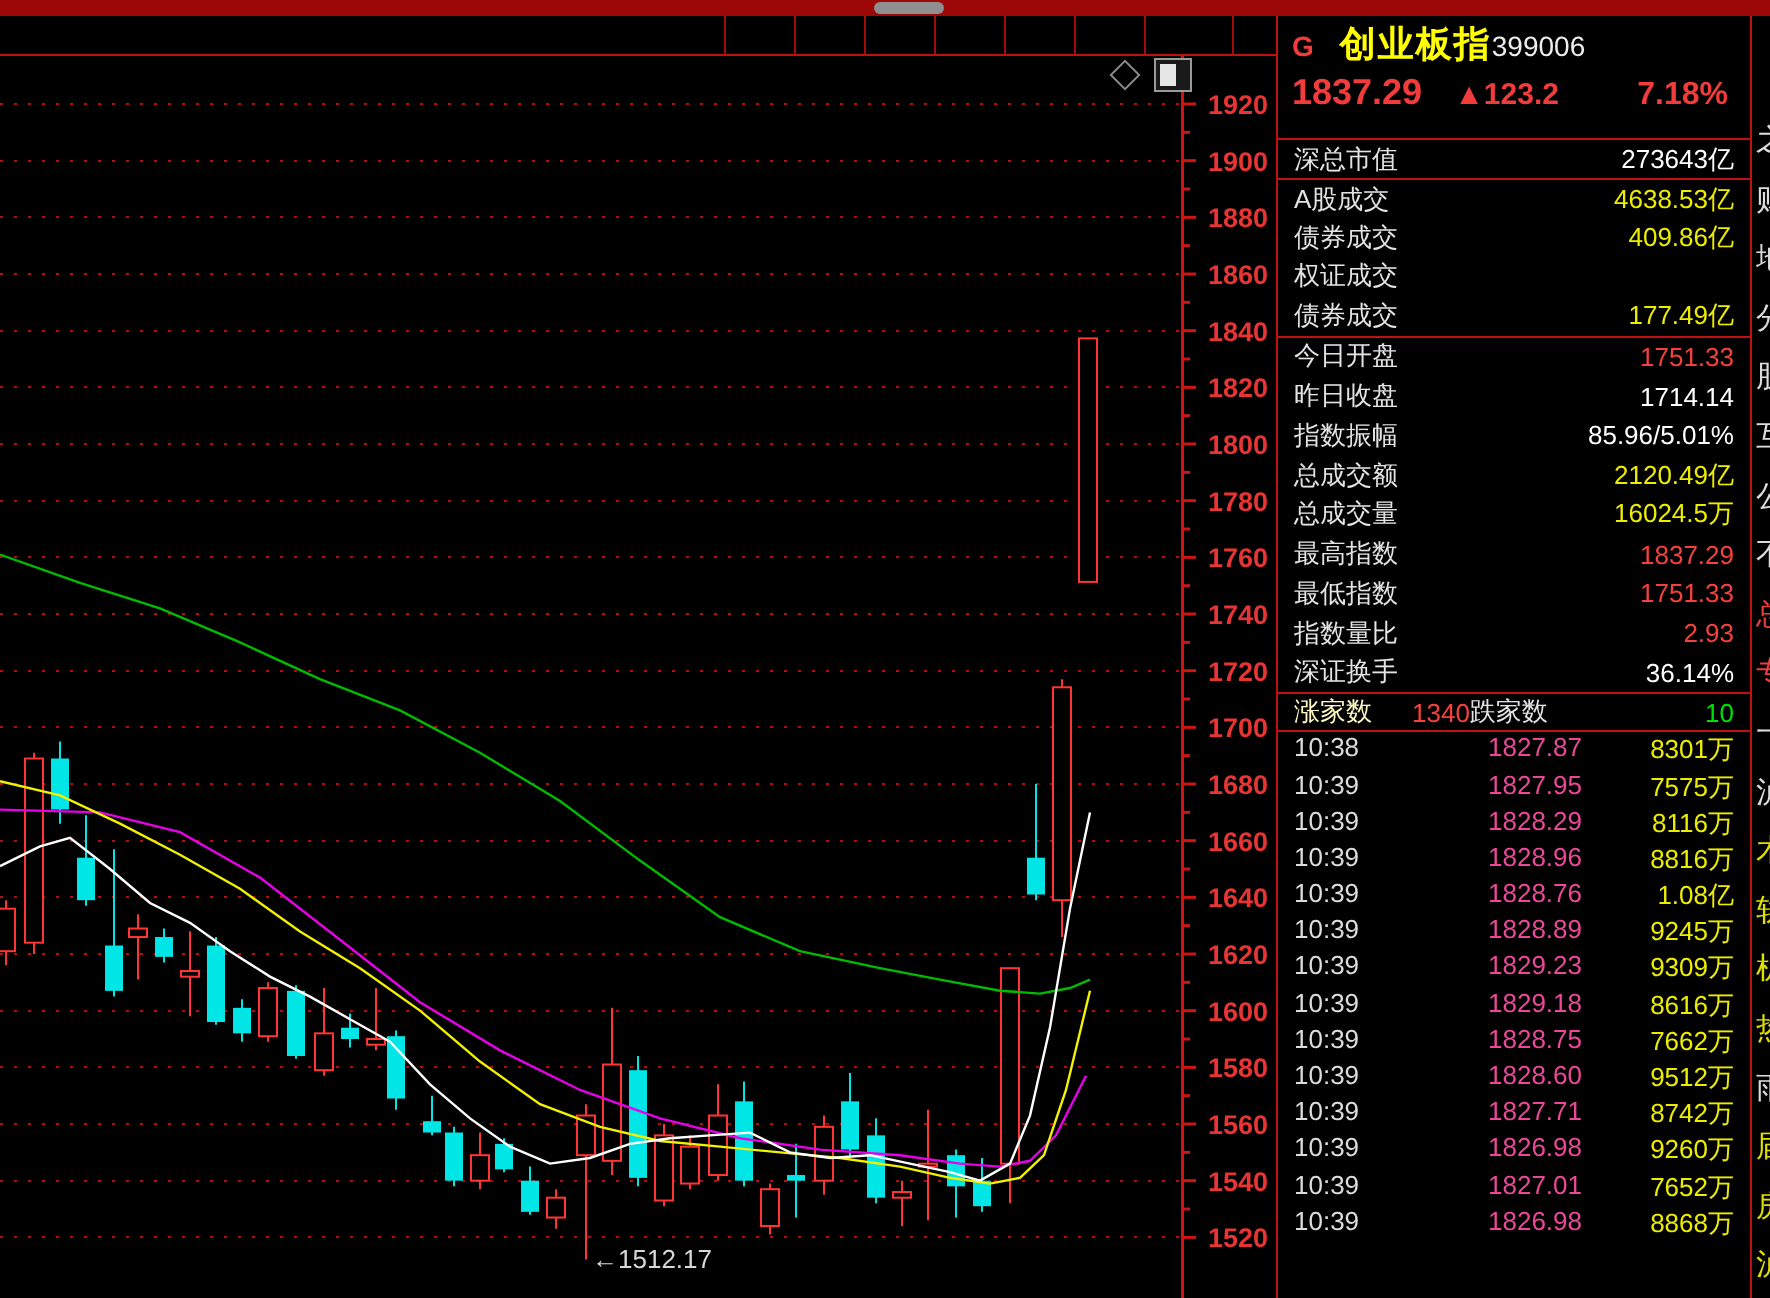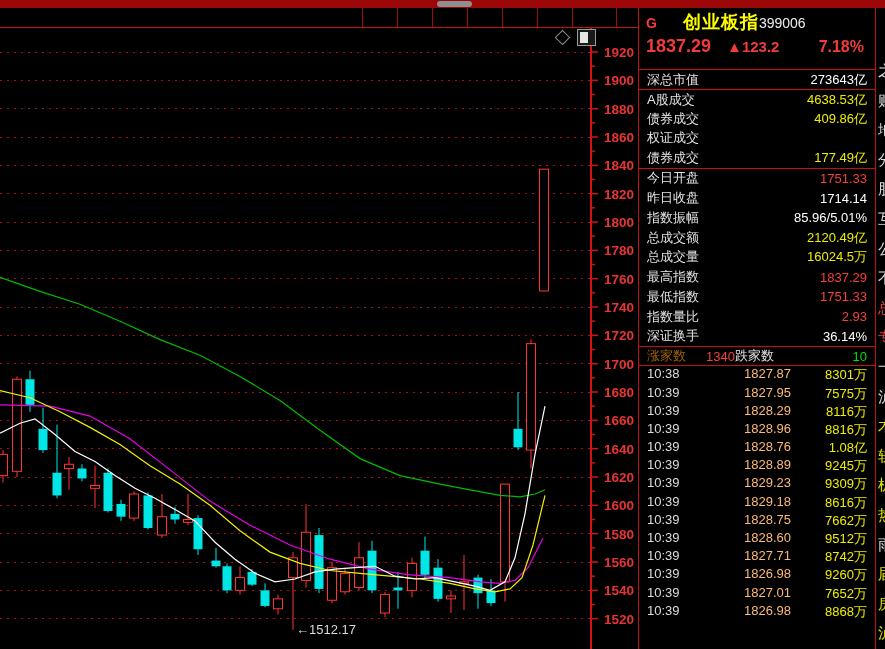--- a/index.html
+++ b/index.html
@@ -21,40 +21,40 @@
   #icon-split{left:577px;top:29px;width:17px;height:15px;border:1px solid #9a9a9a;background:#1a1a1a;}
   #icon-split .fillL{position:absolute;left:2px;top:2px;width:8px;height:11px;background:#e6e6e6;}
 
   
   #panel{left:638px;top:8px;width:238px;height:641px;border-left:1px solid #c01010;
          border-right:1px solid #c01010;overflow:hidden;background:#000;box-sizing:border-box;}
   .sep{height:1px;background:#c01010;}
   #pnl-hdr{height:61px;padding:2px 7px 0 7px;box-sizing:border-box;}
   #pnl-hdr .l1{display:flex;align-items:baseline;height:26px;}
   .mkt-flag{color:#f23b3b;font-weight:bold;font-size:14px;}
-  .idx-name{color:#ffff00;font-weight:bold;font-size:18px;margin-left:26px;letter-spacing:1px;}
+  .idx-name{color:#ffff00;font-weight:bold;font-size:18px;margin-left:13px;letter-spacing:1px;}
   .idx-code{color:#ededed;font-size:14px;margin-left:0;}
   #pnl-hdr .l2{display:flex;align-items:baseline;height:30px;color:#f23b3b;font-weight:bold;}
   .px-last{font-size:18px;}
   .px-chg{font-size:15px;margin-left:16px;}
   .px-pct{font-size:16px;margin-left:auto;margin-right:4px;}
 
   .prow{display:flex;justify-content:space-between;align-items:center;
         padding:0 8px;font-size:13px;color:#e3e3e3;}
   .prow .lab{color:#e3e3e3;}
   .v-red{color:#f5413d;} .v-yellow{color:#eded00;} .v-white{color:#ffffff;}
   #row-mcap{height:19px;}
   #grp-turnover .prow{height:19.4px;}
   #grp-quote .prow{height:19.75px;}
   #row-breadth{height:18px;display:flex;align-items:center;padding:0 8px;font-size:13px;}
-  #row-breadth .b1{color:#a16207;text-align:right;} #row-breadth .bv1{color:#f5413d;margin-left:20px;}
+  #row-breadth .b1{color:#fef9c3;text-align:right;} #row-breadth .bv1{color:#f5413d;margin-left:20px;}
   #row-breadth .b2{color:#e3e3e3;} #row-breadth .bv2{color:#00e000;margin-left:auto;}
   .trow{display:flex;align-items:flex-start;height:18.2px;padding:0 8px;font-size:13px;}
   .trow .t-time{color:#dcdcdc;width:52px;}
-  .trow .t-price{color:#fdba74;width:92px;text-align:right;}
+  .trow .t-price{color:#ec4899;width:92px;text-align:right;}
   .trow .t-vol{color:#eded00;flex:1;text-align:right;}
 
   
   #edge-strip{left:878px;top:56px;width:7px;height:593px;overflow:hidden;}
   #edge-strip span{display:block;height:29.6px;font-size:15px;line-height:29.6px;white-space:nowrap;}
 
   #chart-svg{left:0;top:0;}
 </style>
 </head>
 <body>

